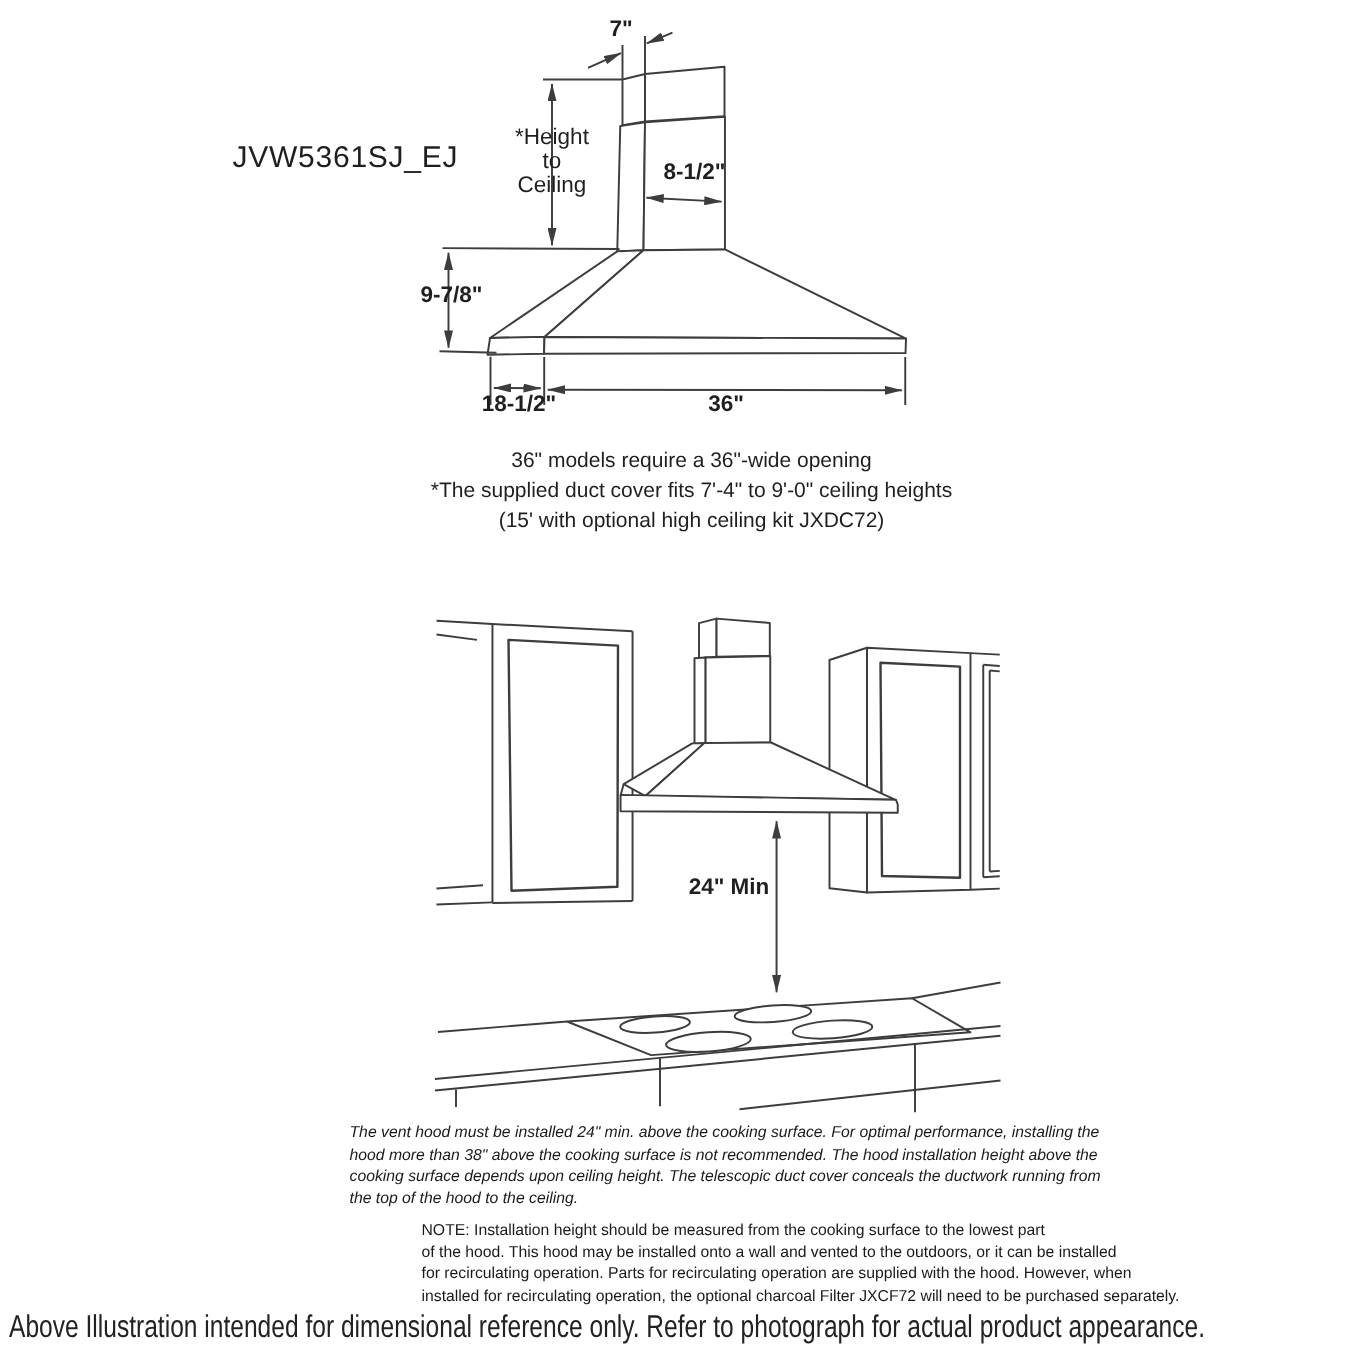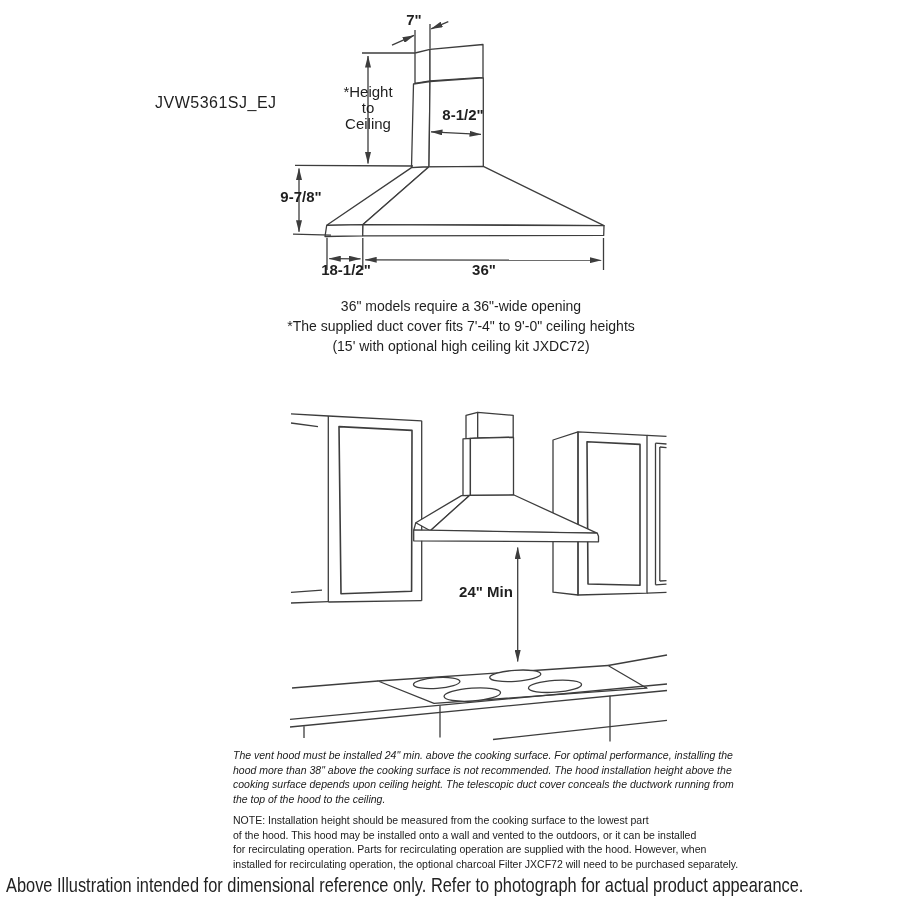--- a/index.html
+++ b/index.html
@@ -1,28 +1,28 @@
 <!DOCTYPE html>
 <html><head>
 <meta charset="utf-8">
 <style>
   html,body{margin:0;padding:0;background:#ffffff;}
   .page{position:relative;width:900px;height:900px;background:#fff;overflow:hidden;
         font-family:"Liberation Sans",sans-serif;color:#1f1f1f;}
   .art{position:absolute;left:0;top:0;}
   .lbl{position:absolute;font-size:15px;line-height:16px;text-align:center;white-space:pre-line;}
   .dim{font-weight:bold;}
-  .model{position:absolute;left:155px;top:94px;font-size:16px;letter-spacing:.5px;}
+  .model{position:absolute;left:155px;top:94px;font-size:20px;letter-spacing:.5px;}
   .caption{position:absolute;left:160px;top:296px;width:602px;text-align:center;
            font-size:14px;line-height:20px;}
   .caption span{display:block;}
   .para{position:absolute;left:233px;width:560px;font-size:10.5px;line-height:14.5px;
         white-space:pre-line;color:#1a1a1a;}
   .para1{top:748px;font-style:italic;}
-  .para2{top:813px;}
+  .para2{top:813px;margin-left:48px;}
   .footer{position:absolute;left:6px;top:872px;font-size:21px;line-height:26px;white-space:nowrap;
           transform:scaleX(0.78);transform-origin:0 0;color:#222;}
 </style>
 </head>
 <body>
 
 <div class="page">
 
   <svg class="art" width="900" height="900" viewBox="0 0 900 900">
     <defs>

